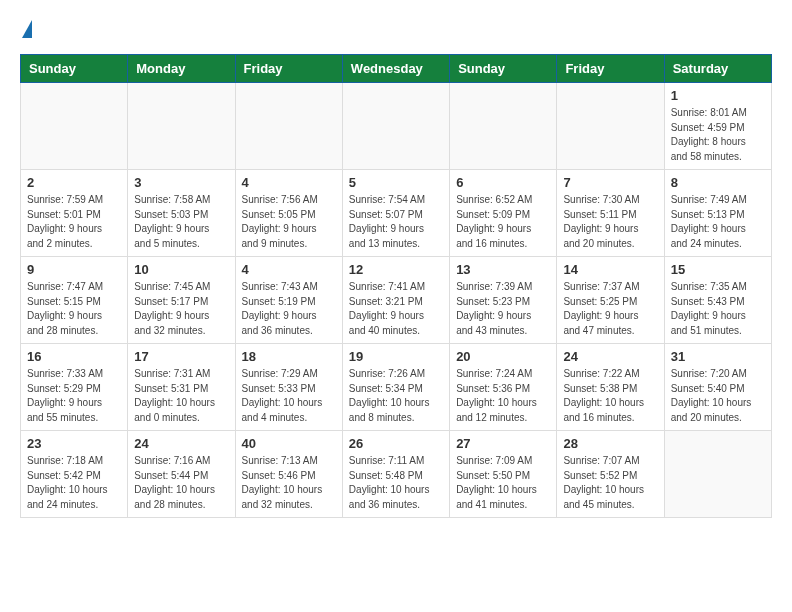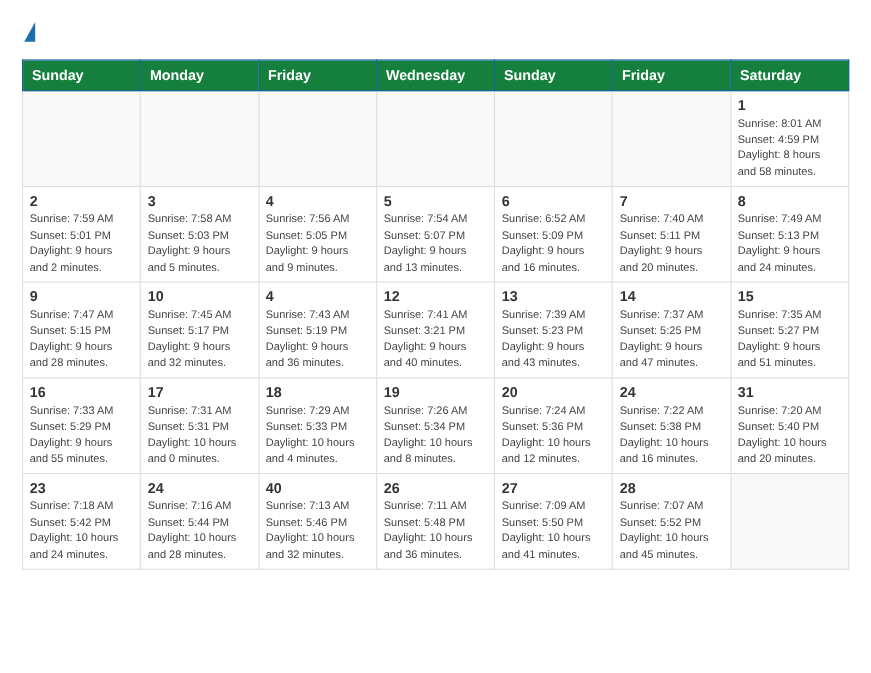--- a/index.html
+++ b/index.html
@@ -156,21 +156,21 @@
 Daylight: 9 hours and 13 minutes.</div>
         </td>
         <td>
           <span class="day-num">6</span>
           <div class="day-info">Sunrise: 6:52 AM
 Sunset: 5:09 PM
 Daylight: 9 hours and 16 minutes.</div>
         </td>
         <td>
           <span class="day-num">7</span>
-          <div class="day-info">Sunrise: 7:40 AM
+          <div class="day-info">Sunrise: 7:30 AM
 Sunset: 5:11 PM
 Daylight: 9 hours and 20 minutes.</div>
         </td>
         <td>
           <span class="day-num">8</span>
           <div class="day-info">Sunrise: 7:49 AM
 Sunset: 5:13 PM
 Daylight: 9 hours and 24 minutes.</div>
         </td>
       </tr>
@@ -207,21 +207,21 @@
         </td>
         <td>
           <span class="day-num">14</span>
           <div class="day-info">Sunrise: 7:37 AM
 Sunset: 5:25 PM
 Daylight: 9 hours and 47 minutes.</div>
         </td>
         <td>
           <span class="day-num">15</span>
           <div class="day-info">Sunrise: 7:35 AM
-Sunset: 5:27 PM
+Sunset: 5:43 PM
 Daylight: 9 hours and 51 minutes.</div>
         </td>
       </tr>
       <tr>
         <td>
           <span class="day-num">16</span>
           <div class="day-info">Sunrise: 7:33 AM
 Sunset: 5:29 PM
 Daylight: 9 hours and 55 minutes.</div>
         </td>

